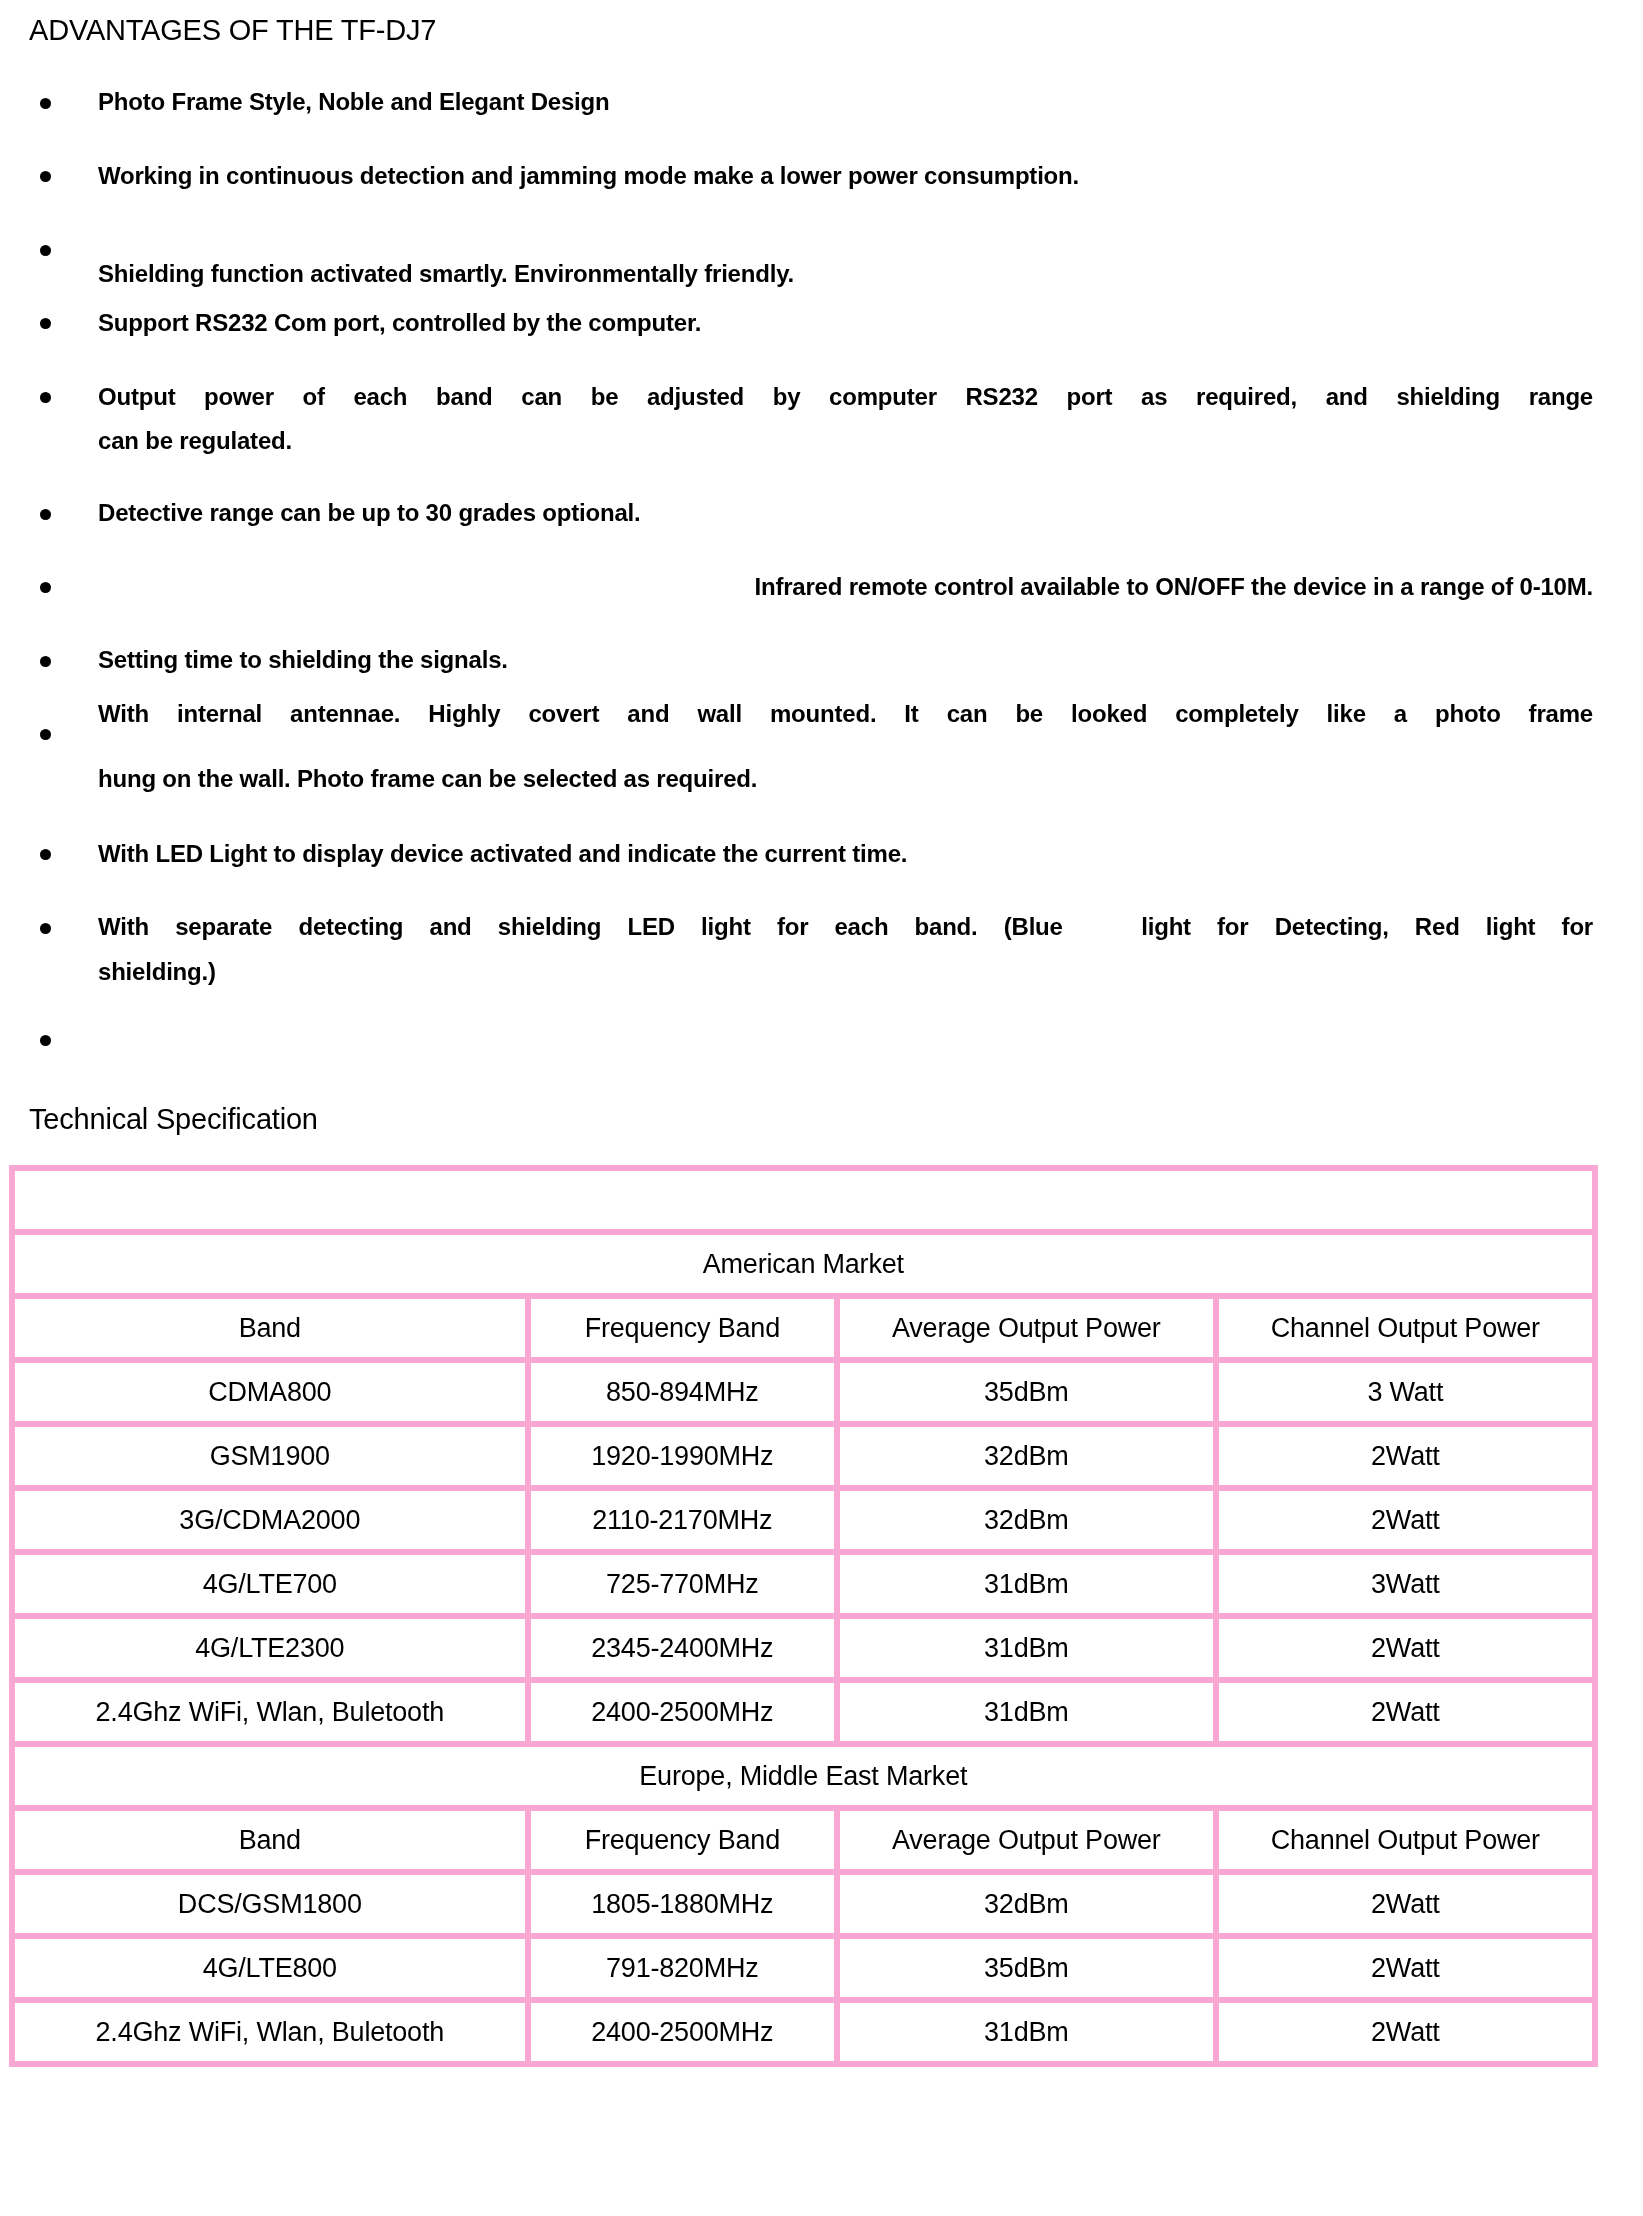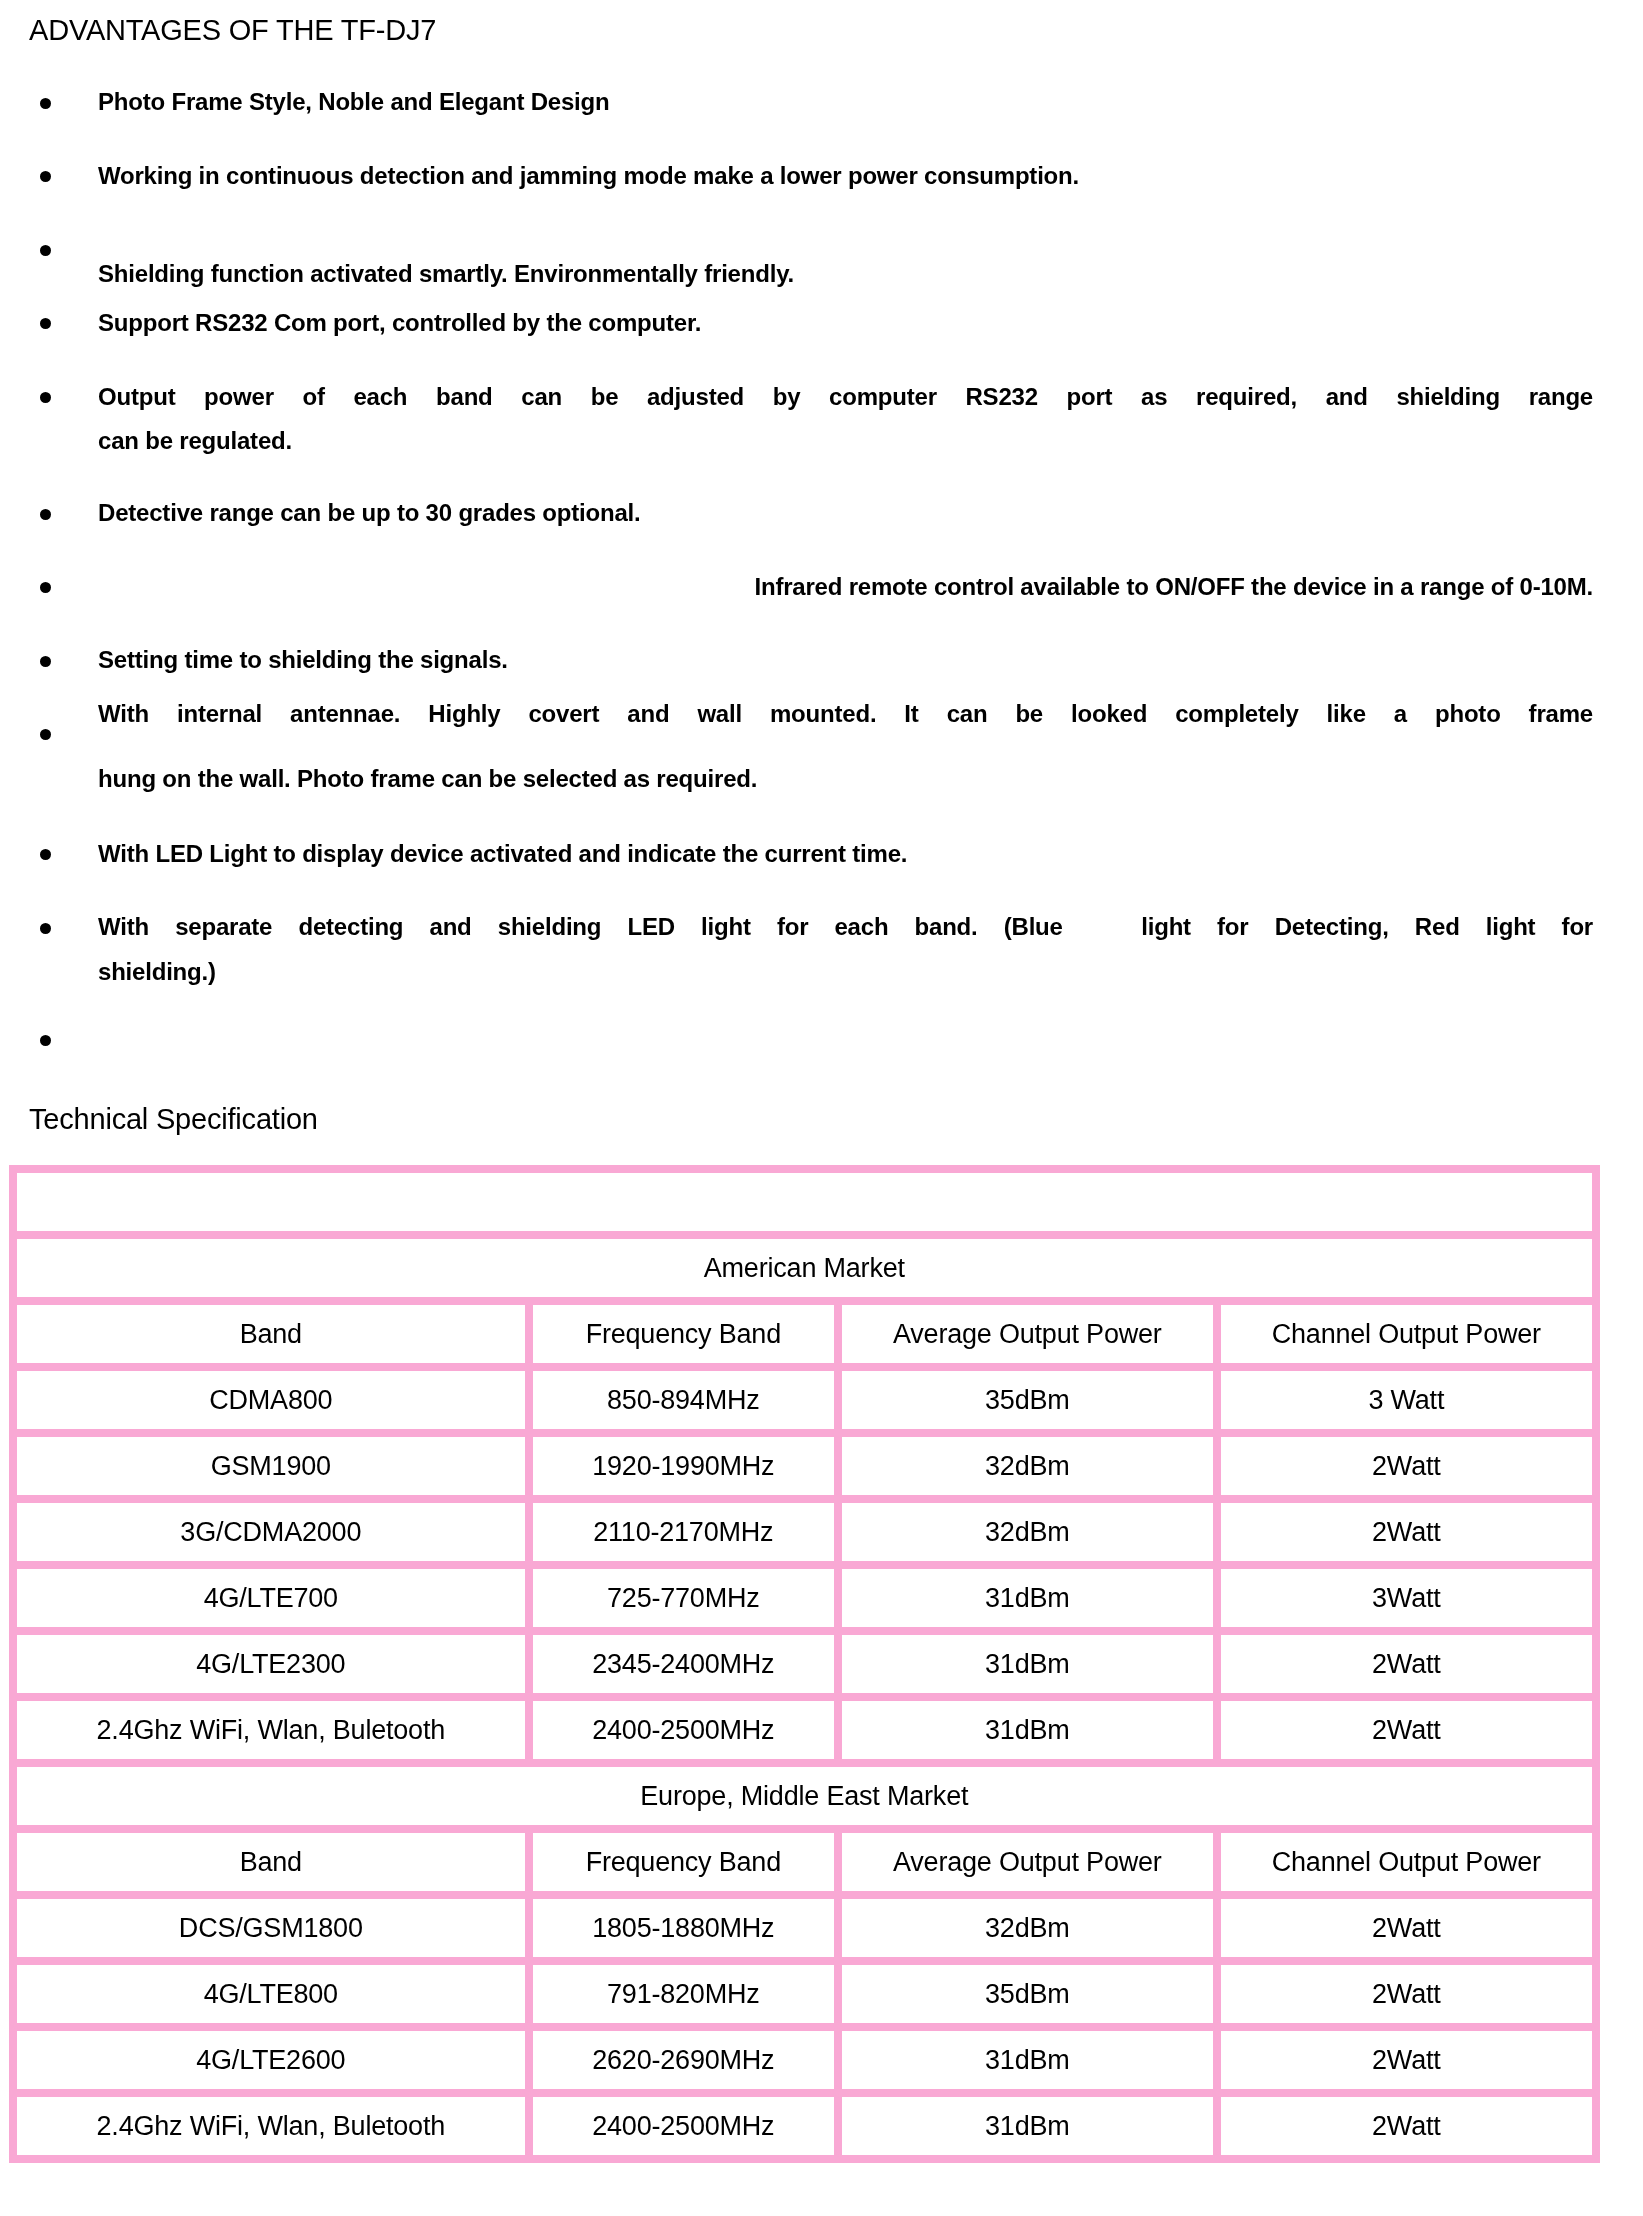--- a/index.html
+++ b/index.html
@@ -4,21 +4,21 @@
 <style>
   html, body { margin:0; padding:0; background:#ffffff; }
   body { width:1644px; height:2216px; position:relative; overflow:hidden;
          font-family:"Liberation Sans", sans-serif; color:#000000; }
   .h { position:absolute; left:29px; font-weight:normal; font-size:29px; line-height:32px; letter-spacing:-0.2px; white-space:nowrap; }
   .item { position:absolute; left:0; width:1644px; }
   .bullet { position:absolute; left:40px; width:11.2px; height:11.2px; border-radius:50%; background:#000; }
   .line { position:absolute; left:98px; width:1495px; font-size:24px; line-height:32px; white-space:nowrap; letter-spacing:-0.2px;font-weight:bold; }
   .line.j { text-align:justify; text-align-last:justify; white-space:normal; height:32px; overflow:hidden; }
   table.spec { position:absolute; left:8.8px; top:1165px; width:1582px; border-collapse:collapse; table-layout:fixed; }
-  table.spec td { border:8px solid #f9a8d4; height:58px; padding:0; text-align:center; vertical-align:middle;
+  table.spec td { border:6px solid #f9a8d4; height:58px; padding:0; text-align:center; vertical-align:middle;
                   font-size:27px; letter-spacing:-0.2px; white-space:nowrap; }
   table.spec tr.blank td { height:58px; }
 </style>
 </head>
 <body>
 
 <div class="h" style="top:13.6px;">ADVANTAGES OF THE TF-DJ7</div>
 
 <div id="items">
     <div class="item">
@@ -147,26 +147,20 @@
         <td>32dBm</td>
         <td>2Watt</td>
       </tr>
       <tr>
         <td>4G/LTE800</td>
         <td>791-820MHz</td>
         <td>35dBm</td>
         <td>2Watt</td>
       </tr>
       <tr>
-        <td>4G/LTE2600</td>
-        <td>2620-2690MHz</td>
-        <td>31dBm</td>
-        <td>2Watt</td>
-      </tr>
-      <tr>
         <td>2.4Ghz WiFi, Wlan, Buletooth</td>
         <td>2400-2500MHz</td>
         <td>31dBm</td>
         <td>2Watt</td>
       </tr>
     </tbody>
 </table>
 
 
 </body></html>

